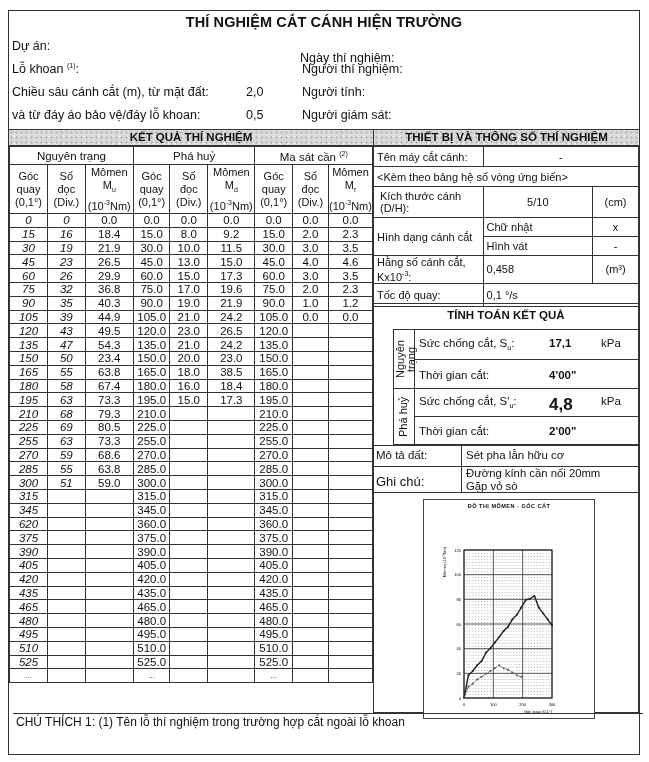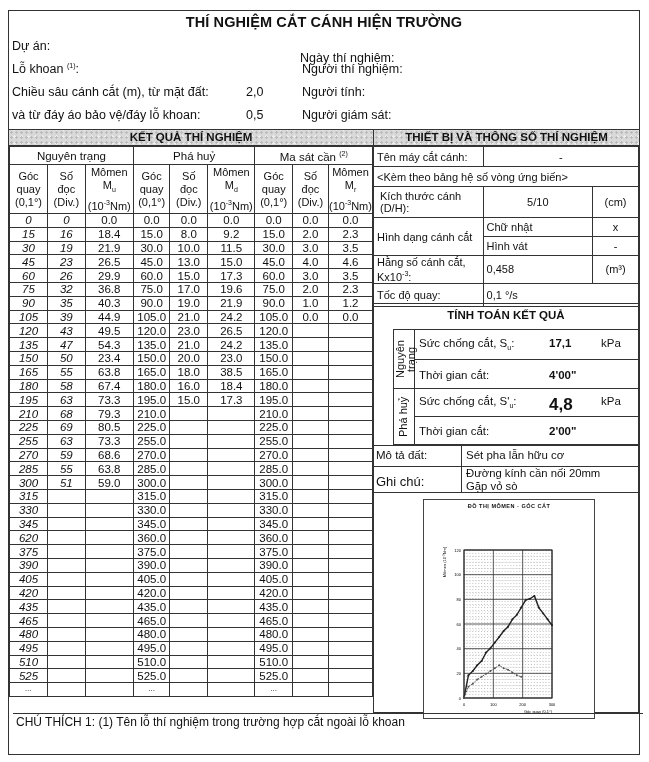--- a/index.html
+++ b/index.html
@@ -298,31 +298,20 @@
           <td></td>
         </tr>
         <tr>
           <td class="ang">315</td>
           <td class="div"></td>
           <td></td>
           <td>315.0</td>
           <td></td>
           <td></td>
           <td>315.0</td>
-          <td></td>
-          <td></td>
-        </tr>
-        <tr>
-          <td class="ang">330</td>
-          <td class="div"></td>
-          <td></td>
-          <td>330.0</td>
-          <td></td>
-          <td></td>
-          <td>330.0</td>
           <td></td>
           <td></td>
         </tr>
         <tr>
           <td class="ang">345</td>
           <td class="div"></td>
           <td></td>
           <td>345.0</td>
           <td></td>
           <td></td>

